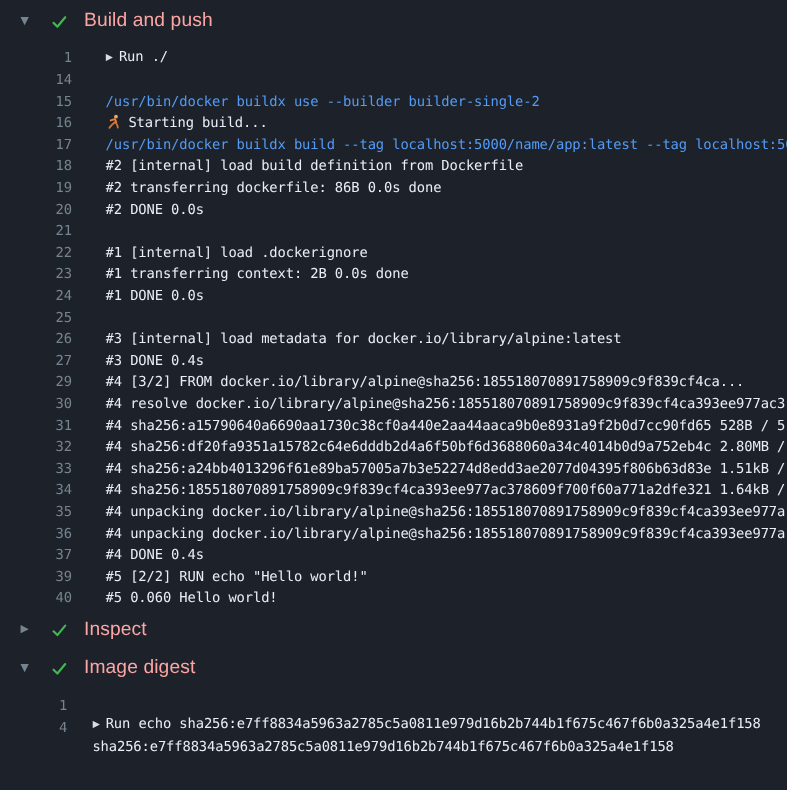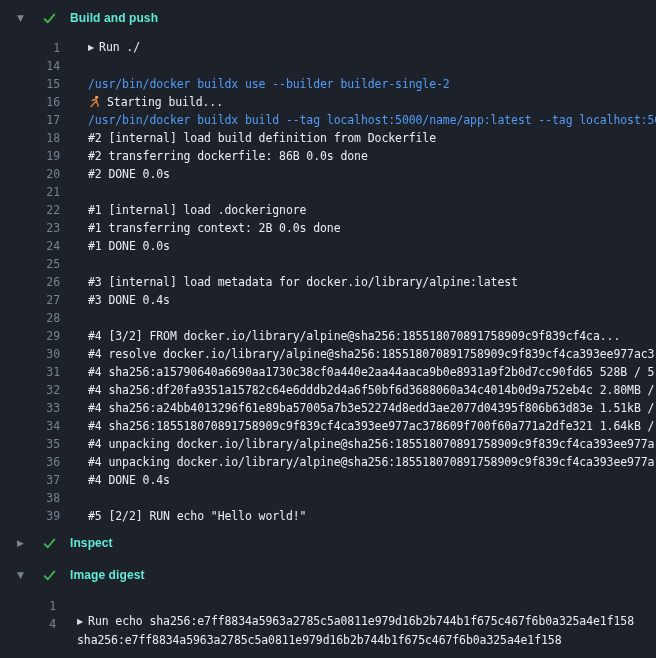--- a/index.html
+++ b/index.html
@@ -19,21 +19,21 @@
   .sec-digest .section-header{margin-top:6px;}
   .tri{
     width:11px;flex:none;color:#768390;font-size:9px;line-height:1;
     font-family:"DejaVu Sans",sans-serif;
   }
   .check{margin-left:14px;width:15px;height:15px;flex:none;display:flex;align-items:center;}
   .check svg{display:block;}
   .sec-label{
     margin-left:13px;
     font-family:"Liberation Sans","DejaVu Sans",sans-serif;
-    font-size:12px;font-weight:700;color:#5eead4;
+    font-size:16px;font-weight:400;color:#fca5a5;
     letter-spacing:.1px;
   }
   .lines{margin-top:8px;}
   .sec-digest .lines{margin-top:9px;}
   .line{display:flex;height:18px;line-height:18px;white-space:pre;align-items:center;}
   .num{
     width:60px;flex:none;text-align:right;color:#768390;
     font-size:11.5px;letter-spacing:-.1px;cursor:pointer;
   }
   .sec-digest .num{width:56px;}
@@ -78,32 +78,31 @@
         <div class="line"><span class="num">18</span><span class="text"><span>#2 [internal] load build definition from Dockerfile</span></span></div>
         <div class="line"><span class="num">19</span><span class="text"><span>#2 transferring dockerfile: 86B 0.0s done</span></span></div>
         <div class="line"><span class="num">20</span><span class="text"><span>#2 DONE 0.0s</span></span></div>
         <div class="line"><span class="num">21</span><span class="text"><span></span></span></div>
         <div class="line"><span class="num">22</span><span class="text"><span>#1 [internal] load .dockerignore</span></span></div>
         <div class="line"><span class="num">23</span><span class="text"><span>#1 transferring context: 2B 0.0s done</span></span></div>
         <div class="line"><span class="num">24</span><span class="text"><span>#1 DONE 0.0s</span></span></div>
         <div class="line"><span class="num">25</span><span class="text"><span></span></span></div>
         <div class="line"><span class="num">26</span><span class="text"><span>#3 [internal] load metadata for docker.io/library/alpine:latest</span></span></div>
         <div class="line"><span class="num">27</span><span class="text"><span>#3 DONE 0.4s</span></span></div>
-        <div class="line"><span class="num">28</span><span class="text"><span></span></span></div>
         <div class="line"><span class="num">29</span><span class="text"><span>#4 [3/2] FROM docker.io/library/alpine@sha256:185518070891758909c9f839cf4ca...</span></span></div>
         <div class="line"><span class="num">30</span><span class="text"><span>#4 resolve docker.io/library/alpine@sha256:185518070891758909c9f839cf4ca393ee977ac3</span></span></div>
         <div class="line"><span class="num">31</span><span class="text"><span>#4 sha256:a15790640a6690aa1730c38cf0a440e2aa44aaca9b0e8931a9f2b0d7cc90fd65 528B / 5</span></span></div>
         <div class="line"><span class="num">32</span><span class="text"><span>#4 sha256:df20fa9351a15782c64e6dddb2d4a6f50bf6d3688060a34c4014b0d9a752eb4c 2.80MB /</span></span></div>
         <div class="line"><span class="num">33</span><span class="text"><span>#4 sha256:a24bb4013296f61e89ba57005a7b3e52274d8edd3ae2077d04395f806b63d83e 1.51kB /</span></span></div>
         <div class="line"><span class="num">34</span><span class="text"><span>#4 sha256:185518070891758909c9f839cf4ca393ee977ac378609f700f60a771a2dfe321 1.64kB /</span></span></div>
         <div class="line"><span class="num">35</span><span class="text"><span>#4 unpacking docker.io/library/alpine@sha256:185518070891758909c9f839cf4ca393ee977a</span></span></div>
         <div class="line"><span class="num">36</span><span class="text"><span>#4 unpacking docker.io/library/alpine@sha256:185518070891758909c9f839cf4ca393ee977a</span></span></div>
         <div class="line"><span class="num">37</span><span class="text"><span>#4 DONE 0.4s</span></span></div>
-        <div class="line"><span class="num">38</span><span class="text"><span></span></span></div>
         <div class="line"><span class="num">39</span><span class="text"><span>#5 [2/2] RUN echo "Hello world!"</span></span></div>
+        <div class="line"><span class="num">40</span><span class="text"><span>#5 0.060 Hello world!</span></span></div>
       </div>
     </div>
     <div class="section sec-inspect">
       <div class="section-header">
         <span class="tri">▶</span>
         <span class="check">
           <svg width="15" height="15" viewBox="0 0 16 16">
             <path d="M2.8 8.6l3.4 3.4 7-8.4" fill="none" stroke="#3fb950" stroke-width="1.9" stroke-linecap="round" stroke-linejoin="round"></path>
           </svg>
         </span>

